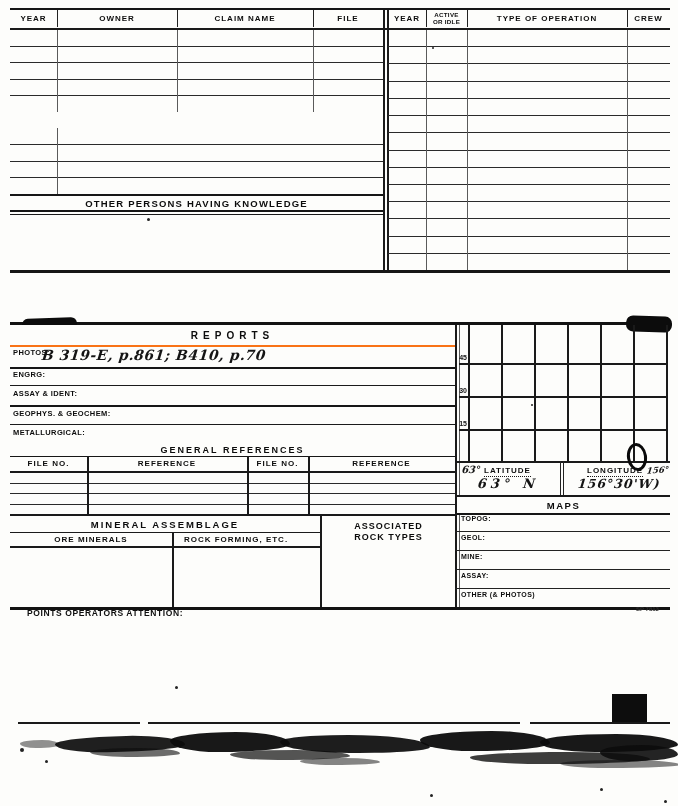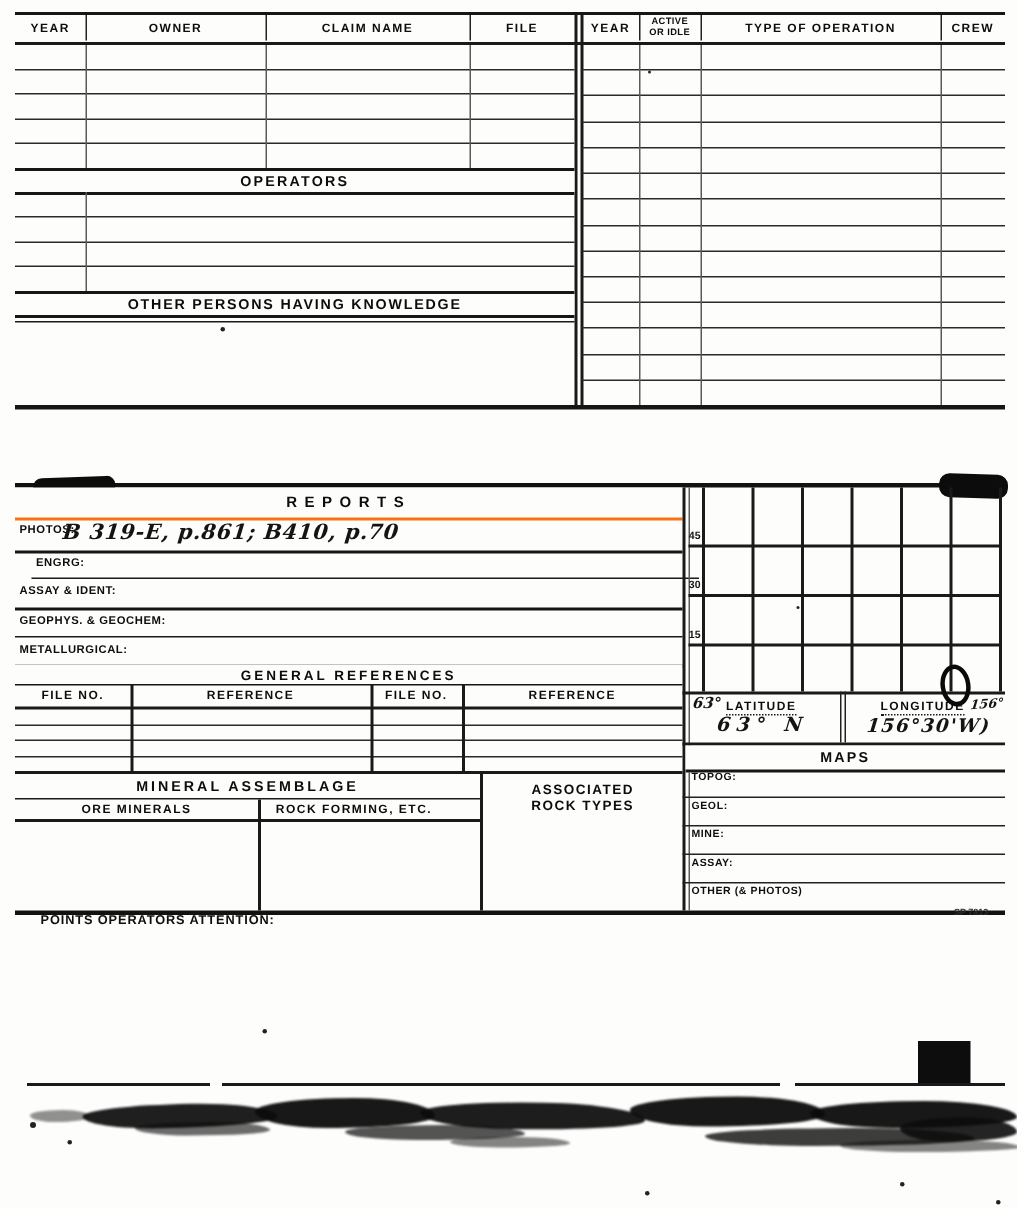--- a/index.html
+++ b/index.html
@@ -69,23 +69,20 @@
         <div class="rrow"></div>
         <div class="rrow"></div>
         <div class="rrow"></div>
         <div class="rrow"></div>
         <div class="rrow"></div>
       </div>
     <div class="vline" style="left:47px;top:20px;height:82px;"></div>
     <div class="vline" style="left:167px;top:20px;height:82px;"></div>
     <div class="vline" style="left:303px;top:20px;height:82px;"></div>
 
-    <div class="band" style="left:0;top:102px;width:373px;height:14px;border-top:2px solid #161616;border-bottom:2px solid #161616;font-size:9.5px;letter-spacing:1.5px;">
-      <span>OPERATORS</span>
-    </div>
 
     <div class="rows" style="left:0;top:118px;width:373px;height:66px;">
         <div class="rrow"></div>
         <div class="rrow"></div>
         <div class="rrow"></div>
         <div class="rrow"></div>
       </div>
     <div class="vline" style="left:47px;top:118px;height:66px;"></div>
 
     <div class="band" style="left:0;top:184px;width:373px;height:14px;border-top:2px solid #161616;border-bottom:2px solid #161616;font-size:9.5px;letter-spacing:1.2px;">
@@ -121,21 +118,21 @@
     <div class="blob" style="left:616px;top:-9px;width:46px;height:16px;border-radius:7px;transform:rotate(2deg);"></div>
 
     <div class="band" style="left:0;top:0;width:445px;height:20px;border-bottom:2px solid #f97316;font-size:10px;letter-spacing:5px;">
       <span>REPORTS</span>
     </div>
 
     <div class="abs" style="left:0;top:20px;width:445px;height:22px;border-bottom:2.2px solid #161616;">
       <span class="fieldlbl" style="left:3px;top:3px;">PHOTOS:</span>
       <span class="hand" style="left:32px;top:2px;font-size:14px;letter-spacing:.5px;">B 319-E, p.861;  B410, p.70</span>
     </div>
-    <div class="abs" style="left:0;top:42px;width:445px;height:18px;border-bottom:1.5px solid #1b1b1b;margin-left:11px;">
+    <div class="abs" style="left:0;top:42px;width:445px;height:18px;border-bottom:1.5px solid #1b1b1b;">
       <span class="fieldlbl" style="left:3px;top:3px;">ENGRG:</span>
     </div>
     <div class="abs" style="left:0;top:60px;width:445px;height:20px;border-bottom:2.2px solid #161616;">
       <span class="fieldlbl" style="left:3px;top:4px;">ASSAY &amp; IDENT:</span>
     </div>
     <div class="abs" style="left:0;top:80px;width:445px;height:19px;border-bottom:1.5px solid #1b1b1b;">
       <span class="fieldlbl" style="left:3px;top:4px;">GEOPHYS. &amp; GEOCHEM:</span>
     </div>
     <div class="abs" style="left:0;top:99px;width:445px;height:19px;border-bottom:2.2px solid #161616;">
       <span class="fieldlbl" style="left:3px;top:4px;">METALLURGICAL:</span>

